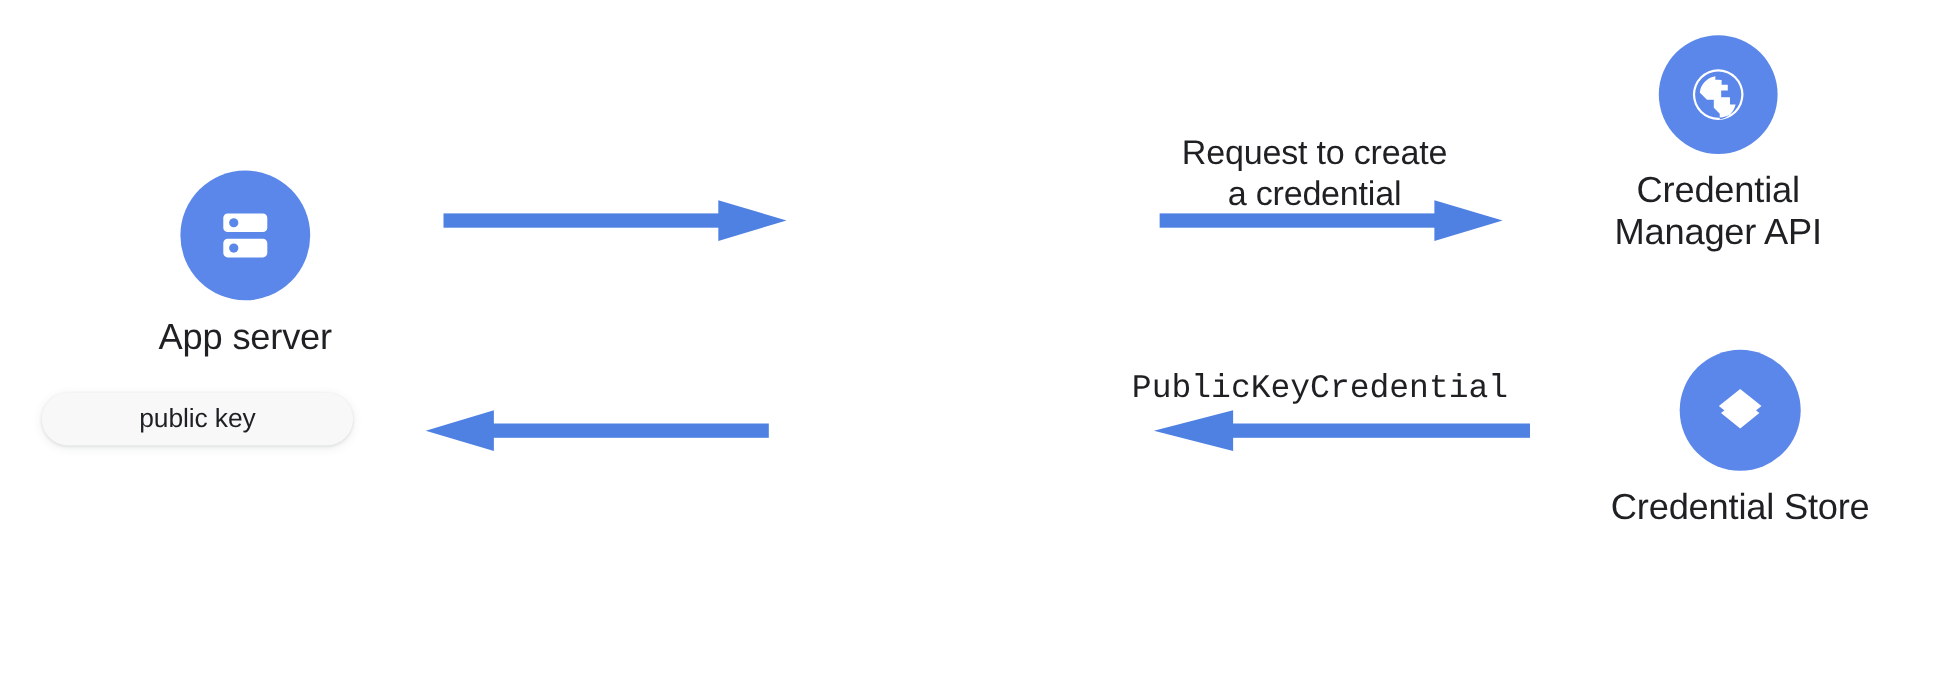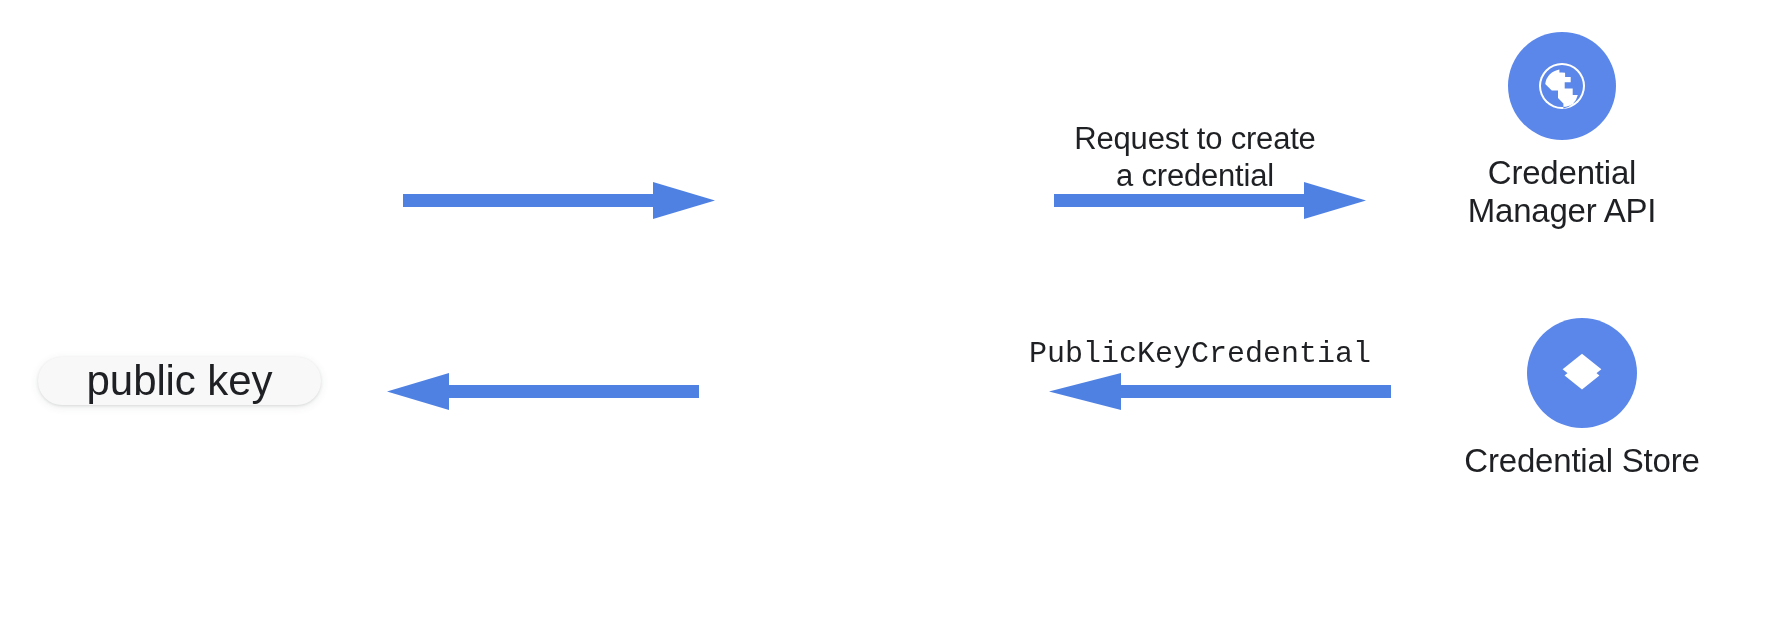--- a/index.html
+++ b/index.html
@@ -52,21 +52,21 @@
 
   
   .pill {
     position: absolute;
     background: #f8f8f9;
     border-radius: 999px;
     box-shadow: 0 1px 3px rgba(60,64,67,0.14), 0 2px 10px rgba(60,64,67,0.09);
     display: flex;
     align-items: center;
     justify-content: center;
-    font-size: 42px;
+    font-size: 24px;
     letter-spacing: -0.1px;
     color: #1f2023;
   }
 
   
   .arrow-label {
     position: absolute;
     font-size: 31px;
     line-height: 1.2;
     color: #1f2023;
@@ -83,20 +83,31 @@
   .arrow {
     position: absolute;
   }
   .arrow svg { display: block; }
 </style>
 </head>
 <body>
 
 <div id="diagram">
 
+  <div class="node" style="left:118px; top:155px; width:210px;">
+    <div class="icon-circle" style="width:118px; height:118px;">
+      <svg width="64" height="64" viewBox="0 0 64 64" aria-hidden="true">
+        <rect x="12" y="12" width="40" height="17" rx="4" fill="#ffffff"></rect>
+        <circle cx="21.5" cy="20.5" r="4.2" fill="#5b87ea"></circle>
+        <rect x="12" y="35" width="40" height="17" rx="4" fill="#ffffff"></rect>
+        <circle cx="21.5" cy="43.5" r="4.2" fill="#5b87ea"></circle>
+      </svg>
+    </div>
+    <div class="node-label">App server</div>
+  </div>
 
   <div class="pill" style="left:38px; top:357px; width:283px; height:48px;">
     <span>public key</span>
   </div>
 
 
   <div class="node" style="left:1437px; top:318px; width:290px;">
     <div class="icon-circle" style="width:110px; height:110px;">
       <svg width="62" height="62" viewBox="0 0 64 64" aria-hidden="true">
         <path d="M32 12 L52 28 L32 44 L12 28 Z" fill="#ffffff"></path>

